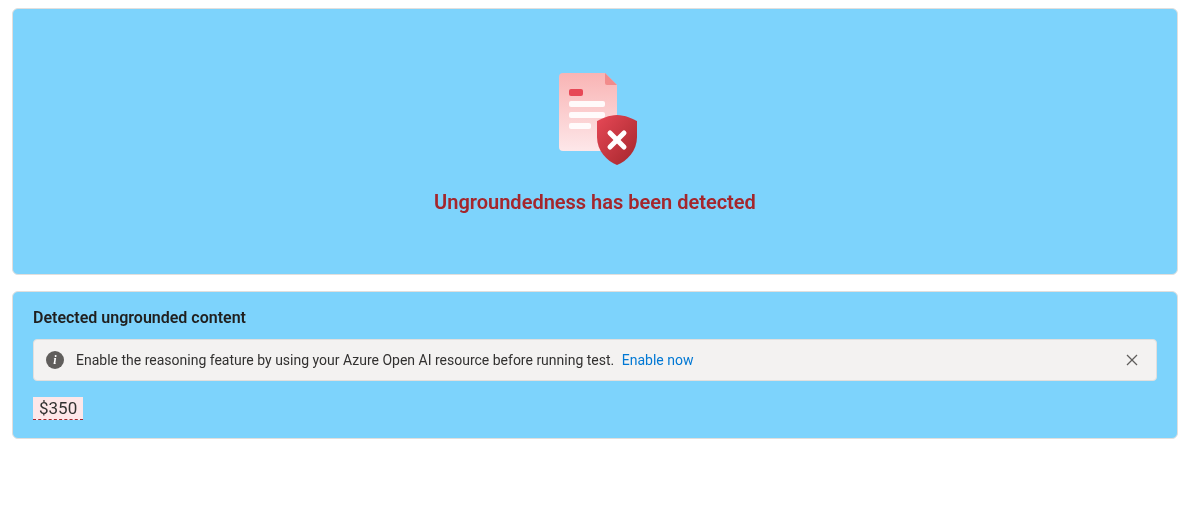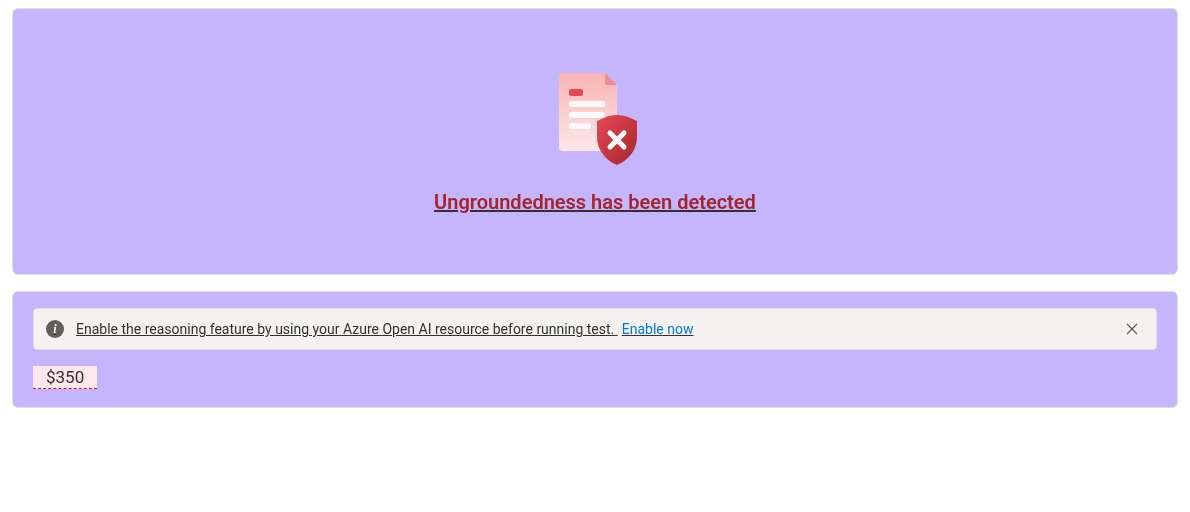--- a/index.html
+++ b/index.html
@@ -7,22 +7,21 @@
       font-family: "Segoe UI", -apple-system, BlinkMacSystemFont, Roboto, "Helvetica Neue", sans-serif;
       background: #ffffff;
       width: 1190px;
       padding: 8px 12px;
       font-size: 14px;
       color: #323130;
     }
     .card {
       border: 1px solid #e1dfdd;
       border-radius: 6px;
-      background: #c4b5fd;
-      text-decoration: underline;
+      background: #7dd3fc;
     }
     .detection-card {
       padding: 40px 24px 60px;
       text-align: center;
       margin-bottom: 16px;
     }
     .illustration {
       display: inline-block;
       margin-top: 20px;
       margin-bottom: 18px;
@@ -89,21 +88,21 @@
       display: flex;
       align-items: center;
       justify-content: center;
       color: #605e5c;
     }
     .ungrounded-value {
       display: inline-block;
       font-size: 17px;
       color: #323130;
       background: #fde7e9;
-      padding: 0 13px;
+      padding: 0 6px;
       border-bottom: 1px dashed #a4262c;
       line-height: 1.3;
     }
   </style>
 </head>
 <body>
 
 <div class="card detection-card">
   <div class="illustration">
     <svg width="96" height="100" viewBox="0 0 96 100" xmlns="http://www.w3.org/2000/svg">
@@ -131,20 +130,21 @@
           <line x1="15" y1="20" x2="29" y2="34"></line>
           <line x1="29" y1="20" x2="15" y2="34"></line>
         </g>
       </g>
     </svg>
   </div>
   <div class="detection-title">Ungroundedness has been detected</div>
 </div>
 
 <div class="card details-card">
+  <div class="details-heading">Detected ungrounded content</div>
 
   <div class="info-bar">
     <div class="info-icon">i</div>
     <div class="info-text">
       <span>Enable the reasoning feature by using your Azure Open AI resource before running test.</span>
       <a href="#" class="info-link">Enable now</a>
     </div>
     <button class="close-btn" aria-label="Dismiss">
       <svg width="14" height="14" viewBox="0 0 14 14">
         <line x1="2" y1="2" x2="12" y2="12" stroke="currentColor" stroke-width="1.2"></line>

